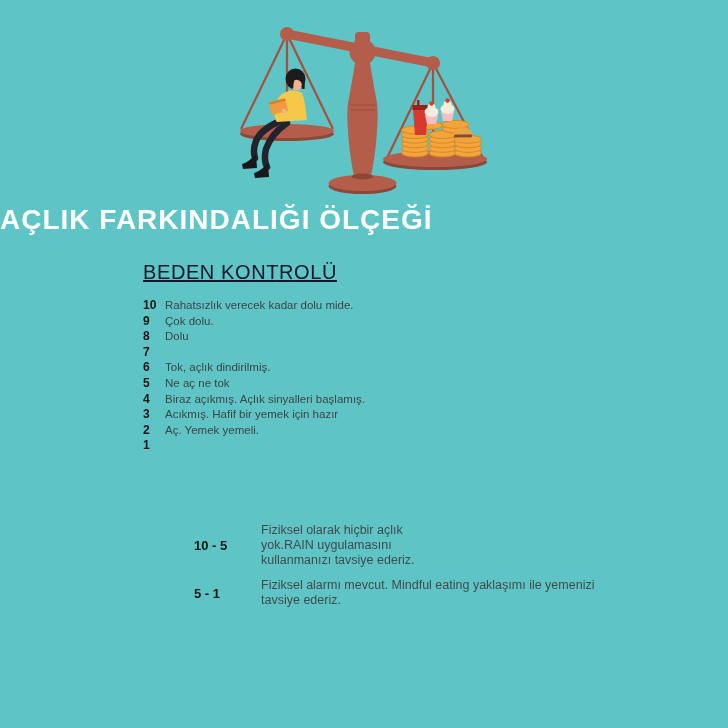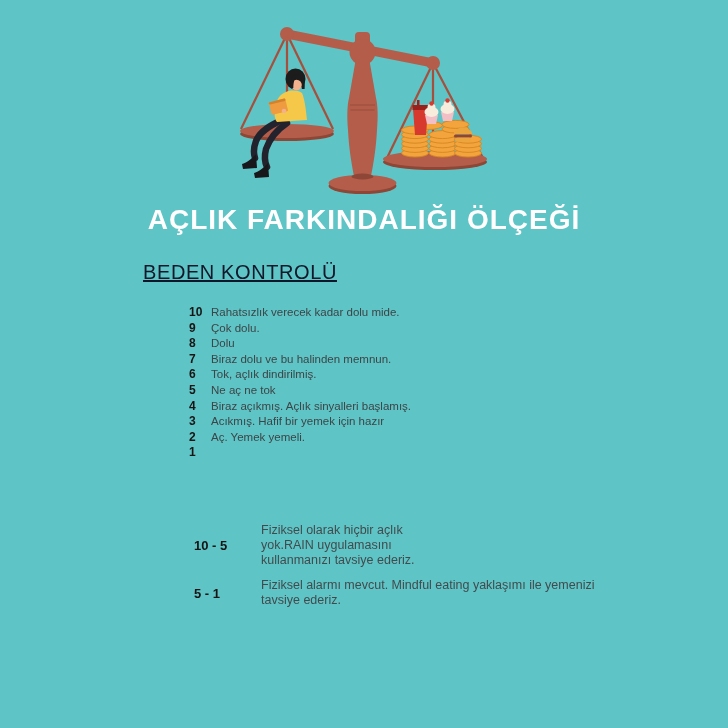--- a/index.html
+++ b/index.html
@@ -6,30 +6,30 @@
   .poster {
     position:relative; width:728px; height:728px;
     background:#5fc4c5; overflow:hidden;
     font-family:"Liberation Sans", sans-serif;
   }
   .scale-illustration {
     position:absolute; left:225px; top:8px; width:280px; height:195px;
   }
   .title {
     position:absolute; top:204px; left:0; width:728px; margin:0;
-    text-align:center; color:#ffffff;
+    color:#ffffff;
     font-size:28px; font-weight:700; letter-spacing:1px; line-height:32px;
   }
   .section-heading {
     position:absolute; left:143px; margin:0;
     color:#0f172a; font-size:20px; font-weight:400; letter-spacing:0.6px;text-decoration:underline;
   }
   .heading-body-control { top:261px; }
   .heading-awareness   { top:494px; }
-  .scale-list { position:absolute; left:143px; top:305px; width:430px;margin-left:46px; }
+  .scale-list { position:absolute; left:143px; top:298px; width:430px; }
   .scale-row { display:flex; align-items:flex-start; }
   .scale-row .num {
     flex:none; width:22px; font-size:12px; font-weight:700; color:#151515;
     line-height:15.6px;
   }
   .scale-row .txt {
     font-size:11.5px; color:#3c4548; line-height:15.6px; max-width:310px;
   }
   .awareness-list { position:absolute; left:143px; top:523px; }
   .aw-row { display:flex; align-items:center; margin-bottom:10px; }
@@ -169,21 +169,20 @@
     <div class="scale-row">
       <span class="num">9</span>
       <span class="txt">Çok dolu.</span>
     </div>
     <div class="scale-row">
       <span class="num">8</span>
       <span class="txt">Dolu</span>
     </div>
     <div class="scale-row">
       <span class="num">7</span>
-      <span class="txt">Biraz dolu ve bu halinden memnun.</span>
     </div>
     <div class="scale-row">
       <span class="num">6</span>
       <span class="txt">Tok, açlık dindirilmiş.</span>
     </div>
     <div class="scale-row">
       <span class="num">5</span>
       <span class="txt">Ne aç ne tok</span>
     </div>
     <div class="scale-row">

